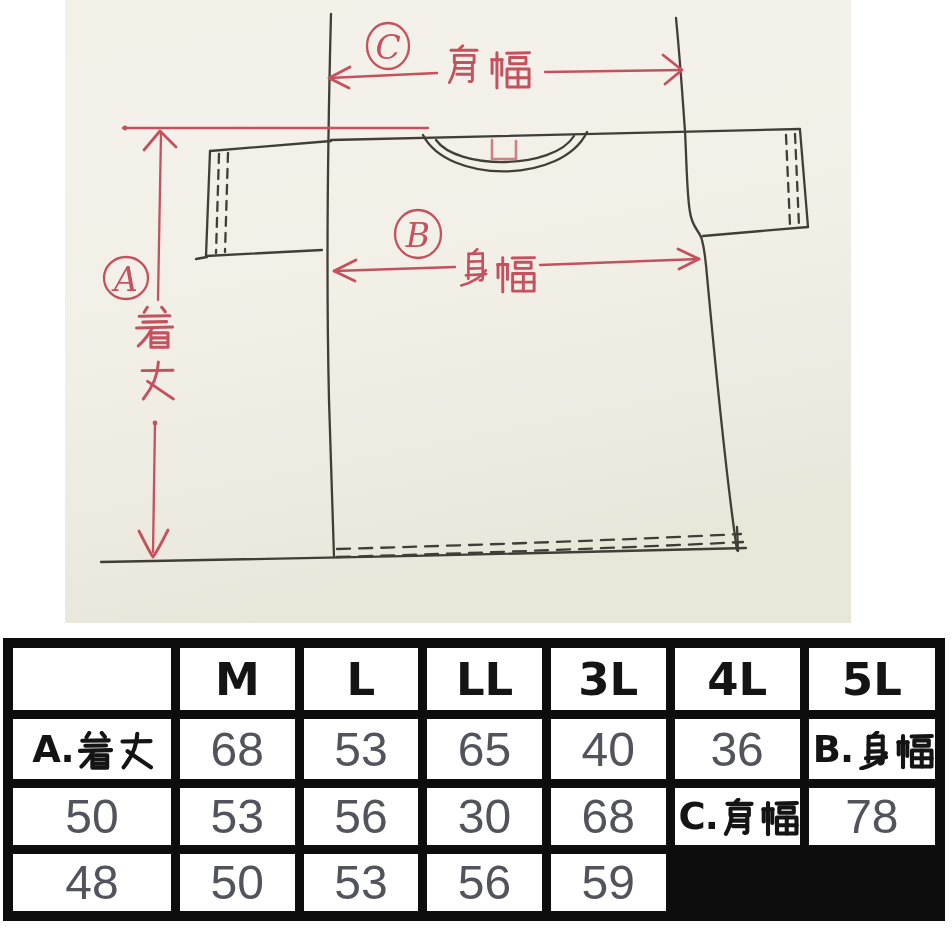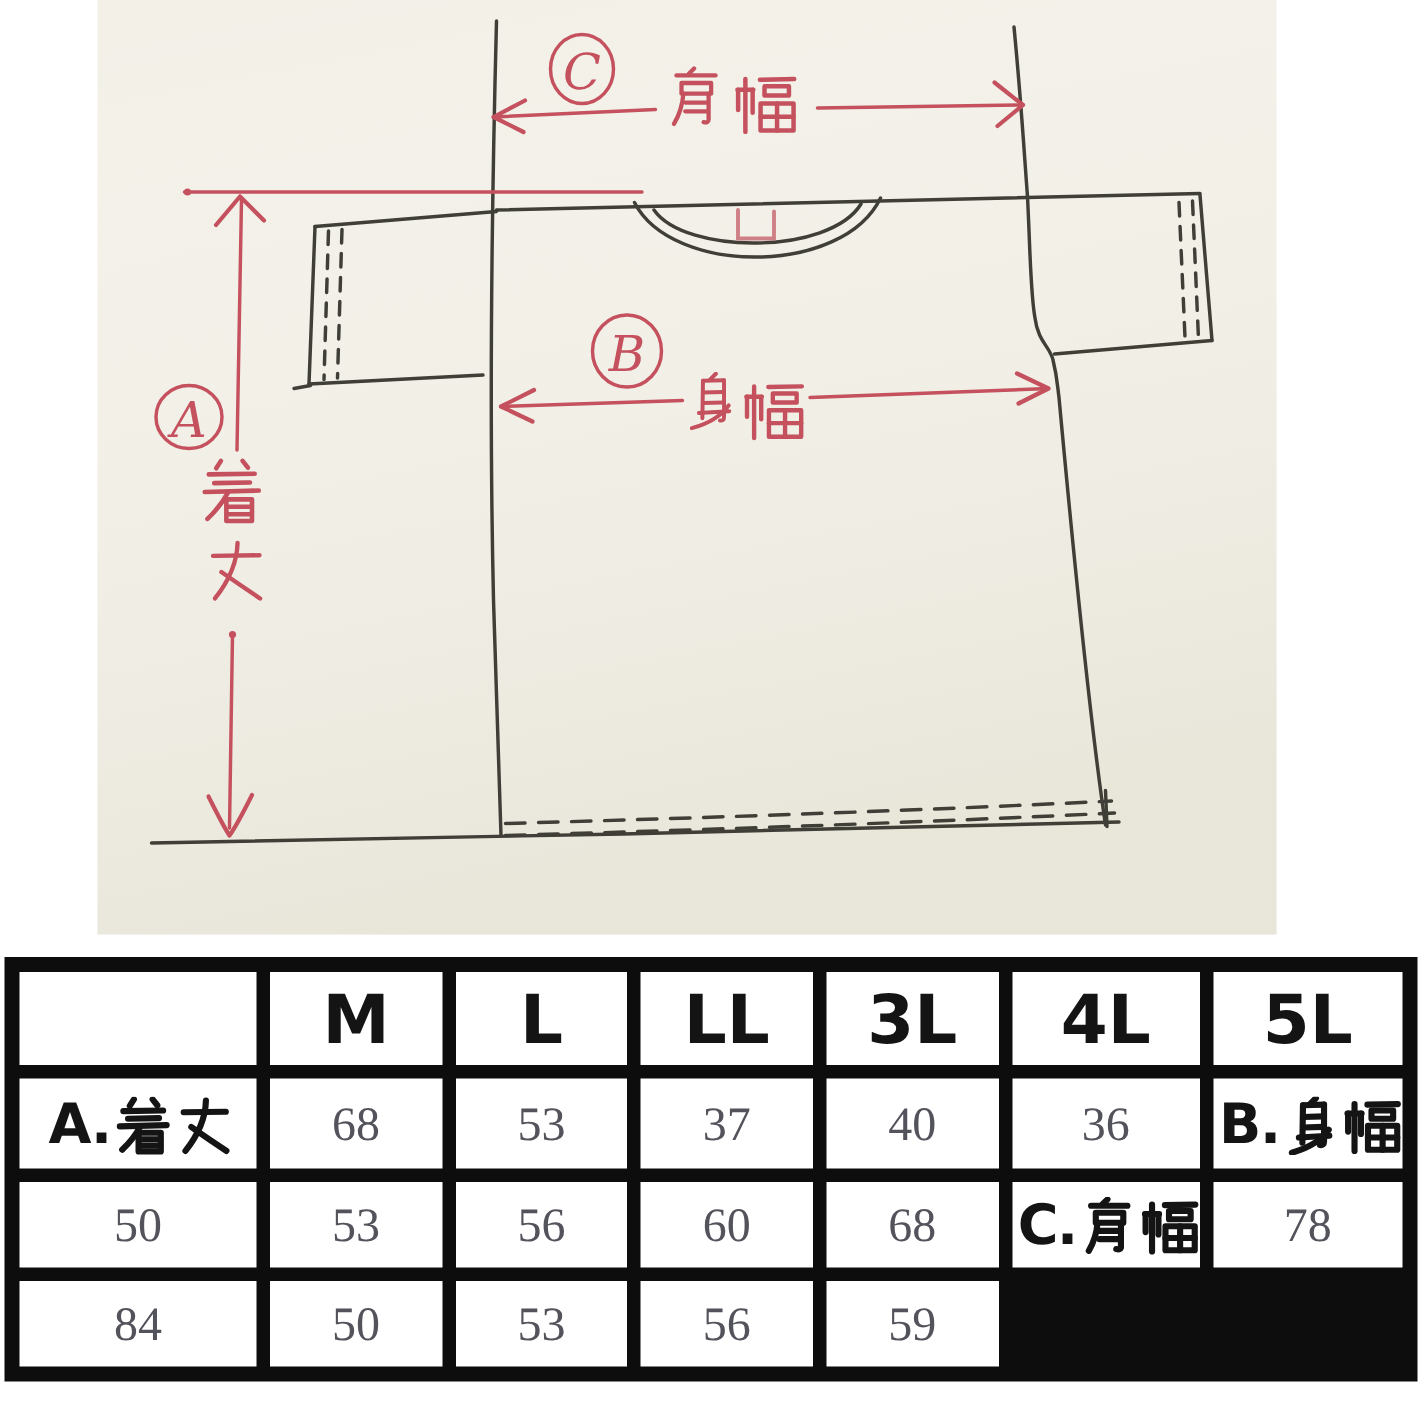--- a/index.html
+++ b/index.html
@@ -18,21 +18,21 @@
   .circle-letter{font-family:"DejaVu Serif",serif;font-style:italic;font-size:33px;}
 
   
   .size-table{position:absolute;left:3px;top:638px;width:942px;height:283px;
       background:#0d0d0d;display:grid;
       grid-template-columns:158px repeat(6,1fr);
       grid-template-rows:62px 60px 57px auto;
       gap:9px;padding:10px;box-sizing:border-box;}
   .cell{background:#ffffff;display:flex;align-items:center;justify-content:center;}
   .cell.header{font-weight:bold;font-size:45px;color:#141414;}
-  .cell.value{font-family:Liberation Serif, serif;font-size:32px;
+  .cell.value{font-family:Liberation Sans, sans-serif;font-size:48px;
       color:#53535c;font-weight:400;}
   .cell.label{font-weight:bold;font-size:37px;color:#141414;gap:2px;padding-left:4px;}
   .prefix{letter-spacing:-1px;}
   .kj{width:39px;height:39px;stroke-width:10.5;color:#141414;margin-top:2px;flex:none;}
   .sr{position:absolute;width:1px;height:1px;overflow:hidden;
       clip-path:inset(50%);white-space:nowrap;}
 </style>
 </head>
 <body>
 
@@ -198,51 +198,51 @@
       <span class="prefix" aria-hidden="true">A.</span>
       <svg class="kj" viewBox="0 0 100 100" aria-hidden="true">
           <use href="#kj-ki"></use>
         </svg>
       <svg class="kj" viewBox="0 0 100 100" aria-hidden="true">
           <use href="#kj-take"></use>
         </svg>
     </div>
     <div class="cell value">68</div>
     <div class="cell value">53</div>
-    <div class="cell value">37</div>
+    <div class="cell value">65</div>
     <div class="cell value">40</div>
     <div class="cell value">36</div>
 
     <div class="cell label">
       <span class="sr">B.身幅</span>
       <span class="prefix" aria-hidden="true">B.</span>
       <svg class="kj" viewBox="0 0 100 100" aria-hidden="true">
           <use href="#kj-mi"></use>
         </svg>
       <svg class="kj" viewBox="0 0 100 100" aria-hidden="true">
           <use href="#kj-haba"></use>
         </svg>
     </div>
     <div class="cell value">50</div>
     <div class="cell value">53</div>
     <div class="cell value">56</div>
-    <div class="cell value">60</div>
+    <div class="cell value">30</div>
     <div class="cell value">68</div>
 
     <div class="cell label">
       <span class="sr">C.肩幅</span>
       <span class="prefix" aria-hidden="true">C.</span>
       <svg class="kj" viewBox="0 0 100 100" aria-hidden="true">
           <use href="#kj-kata"></use>
         </svg>
       <svg class="kj" viewBox="0 0 100 100" aria-hidden="true">
           <use href="#kj-haba"></use>
         </svg>
     </div>
     <div class="cell value">78</div>
-    <div class="cell value">84</div>
+    <div class="cell value">48</div>
     <div class="cell value">50</div>
     <div class="cell value">53</div>
     <div class="cell value">56</div>
     <div class="cell value">59</div>
   </div>
 
 </div>
 
 </body></html>

